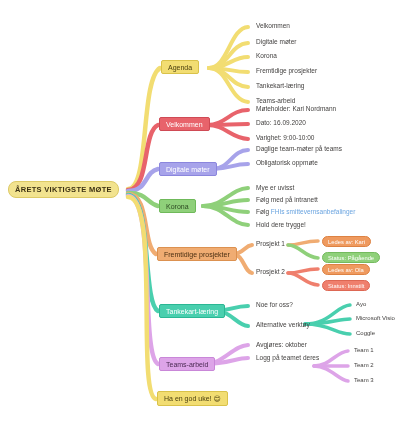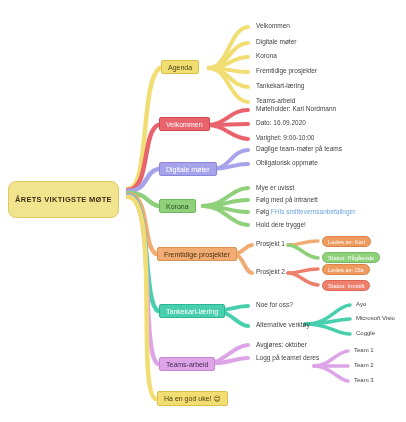--- a/index.html
+++ b/index.html
@@ -9,21 +9,21 @@
     overflow:hidden;position:relative;
   }
   #map{position:absolute;left:0;top:0;width:406px;height:422px;}
   svg.wires{position:absolute;left:0;top:0;width:406px;height:422px;pointer-events:none;}
   .node{position:absolute;white-space:nowrap;box-sizing:border-box;}
 
   
   .root{
     font-size:7.5px;font-weight:bold;letter-spacing:.3px;
     color:#3d3214;background:#f2e38f;border:1px solid #ddca66;
-    border-radius:8px;padding:13px 6px;
+    border-radius:8px;padding:3px 6px;
   }
   
   .branch{
     font-size:7px;border-radius:2px;padding:2.5px 6px;border:1px solid;
   }
   .b-agenda{background:#f2dd72;border-color:#d9c24a;color:#4a3f10;}
   .b-velkommen{background:#e8636b;border-color:#cf4a55;color:#ffffff;}
   .b-digitale{background:#a7a3ea;border-color:#8b86dd;color:#ffffff;}
   .b-korona{background:#8fd07a;border-color:#6fb95a;color:#2e4a22;}
   .b-fremtidige{background:#f0ac72;border-color:#dc9150;color:#4a2f12;}

